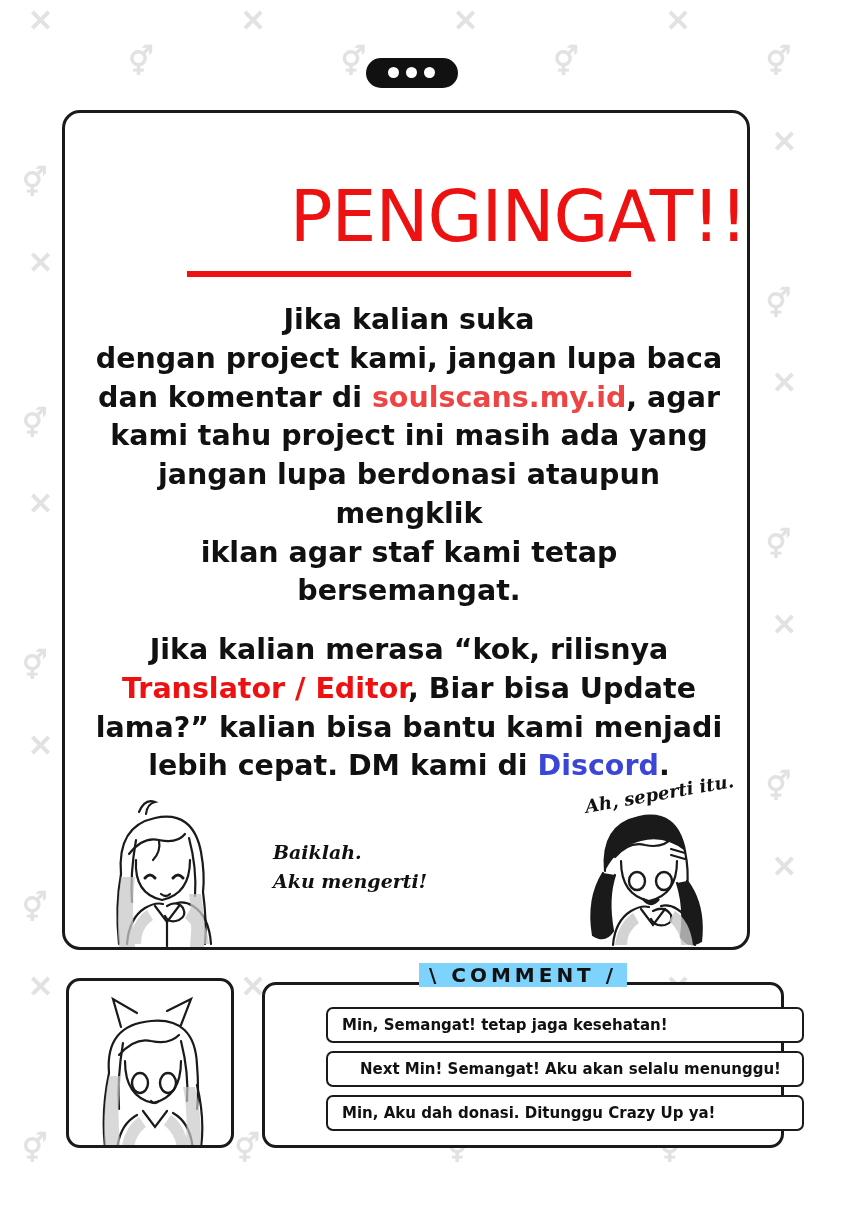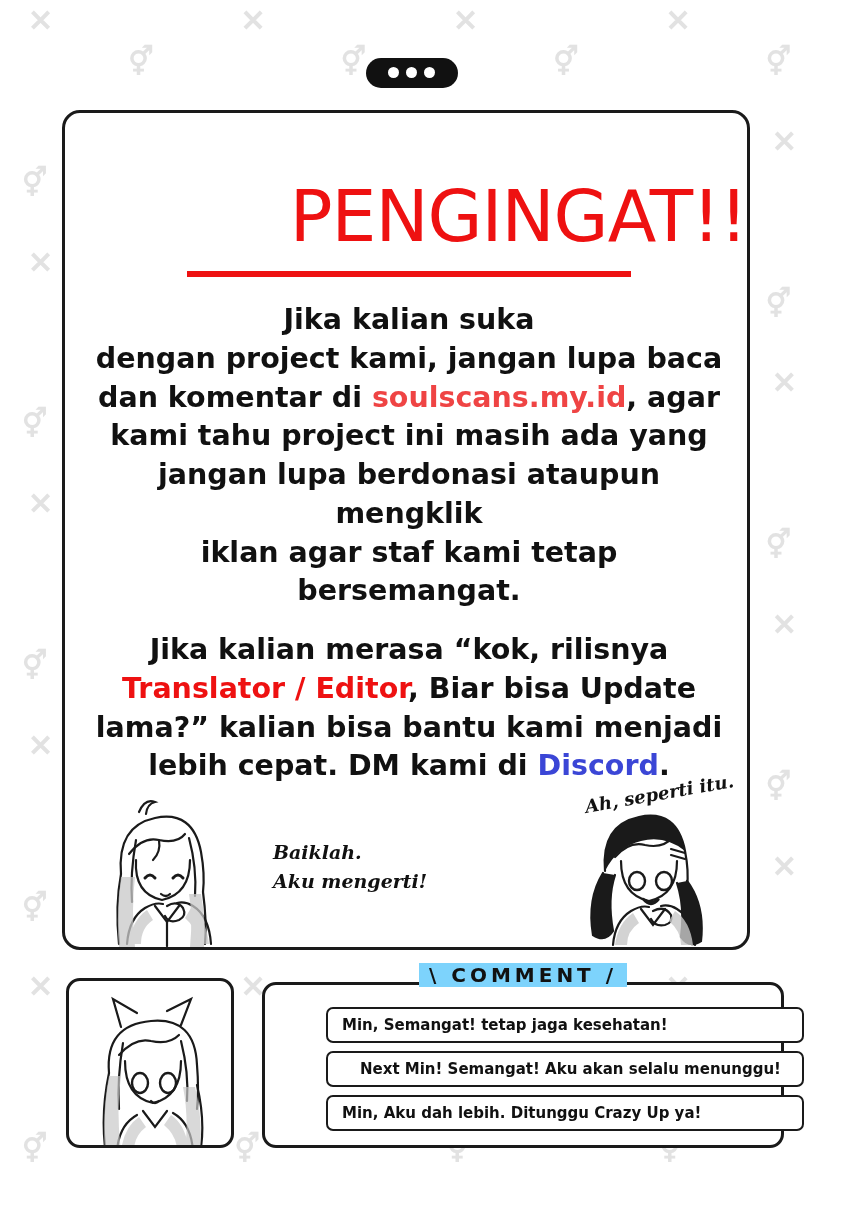--- a/index.html
+++ b/index.html
@@ -431,17 +431,17 @@
       <path d="M126 106 q8 32 5 64 l-15 0 q4 -34 -2 -64 z"></path>
       <path d="M52 170 q3 -24 18 -34 l7 10 q-12 9 -12 24 z"></path>
       <path d="M120 170 q-3 -26 -18 -36 l-7 10 q13 11 13 26 z"></path>
     </g>
   </svg>
 </div>
 
 <div id="comment-panel">
   <div class="comment-row r1">Min, Semangat! tetap jaga kesehatan!</div>
   <div class="comment-row r2">Next Min! Semangat! Aku akan selalu menunggu!</div>
-  <div class="comment-row r3">Min, Aku dah lebih. Ditunggu Crazy Up ya!</div>
+  <div class="comment-row r3">Min, Aku dah donasi. Ditunggu Crazy Up ya!</div>
 </div>
 <div id="comment-header">
   <span class="label">\ COMMENT /</span>
 </div>
 
 </body></html>

